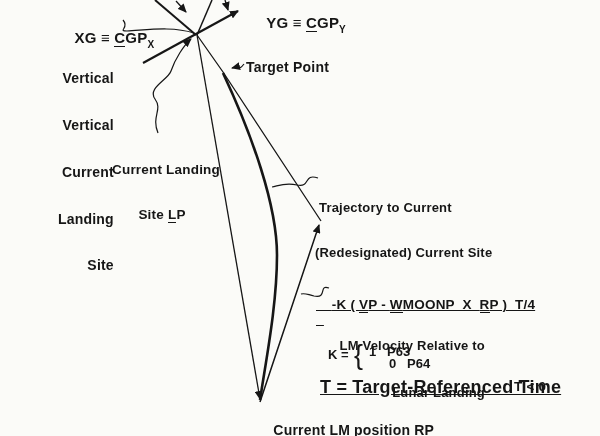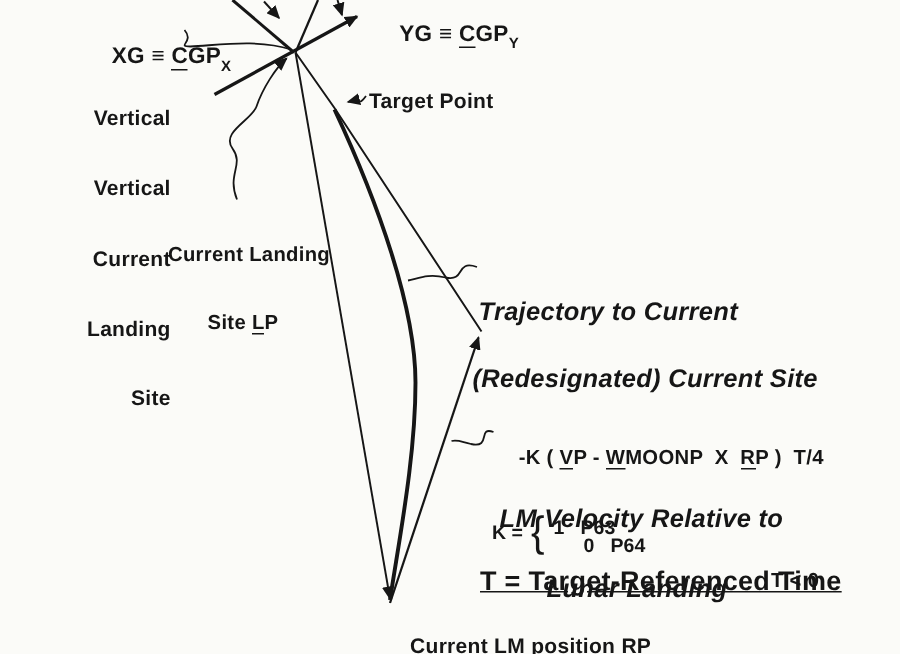--- a/index.html
+++ b/index.html
@@ -9,21 +9,21 @@
     font-family:"Liberation Sans", sans-serif;
     color:#161616;
   }
   #diagram-svg { position:absolute; left:0; top:0; }
   .lbl {
     position:absolute; font-weight:700; color:#161616;
     letter-spacing:0.2px; white-space:pre; line-height:1.12;
   }
   .f15 { font-size:15px; }
   .f14 { font-size:14px; }
-  .f13 { font-size:17px;font-style:italic; }
+  .f13 { font-size:13px; }
   .sub { font-size:10px; position:relative; top:5px; font-weight:700; }
   .u   { border-bottom:1.6px solid currentColor; }
   .stack div { white-space:pre; }
   #vertical-label { line-height:15.6px; }
   #lp-label { width:100px; text-align:center; line-height:15px; }
   #lmvel-label { width:152px; text-align:right; line-height:15.5px; }
   #traj-label { line-height:15px; }
   .brace {
     position:absolute; font-size:27px; font-weight:400;
     transform:scaleY(1.05); transform-origin:top left;
@@ -90,21 +90,21 @@
   <div id="lp-label" class="lbl" style="left:112px; top:132px; font-size:13.5px;">
     <div>Current Landing</div>
     <div><span>Site </span><span class="u">L</span><span>P</span></div>
   </div>
 
   <div id="traj-label" class="lbl f13" style="left:319px; top:170px;">
     <div>Trajectory to Current</div>
     <div style="margin-left:-4px;">(Redesignated) Current Site</div>
   </div>
 
-  <div class="lbl" style="left:330px; top:282px; font-size:13.5px;">
+  <div class="lbl" style="left:316px; top:282px; font-size:13.5px;text-decoration:underline;">
     <span>-K ( </span><span class="u">V</span><span>P - </span><span class="u">W</span><span>MOONP  X  </span><span class="u">R</span><span>P )  T/4</span>
   </div>
 
   <div id="lmvel-label" class="lbl f13" style="left:333px; top:307px;">
     <div>LM Velocity Relative to</div>
     <div>Lunar Landing</div>
   </div>
 
   <span class="krow" style="left:328px; top:347px;">K =</span>
   <span class="brace" style="left:354px; top:339px;">{</span>

